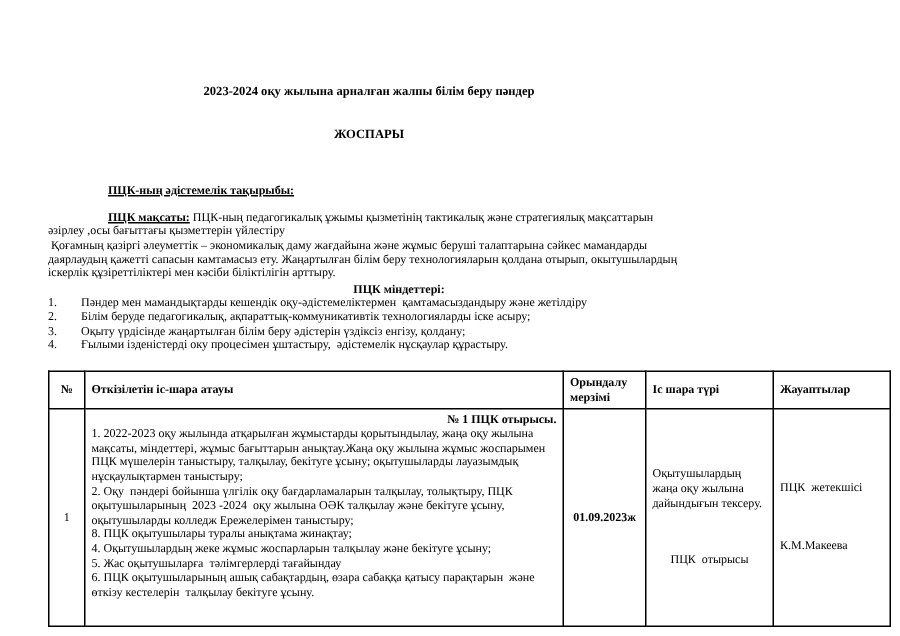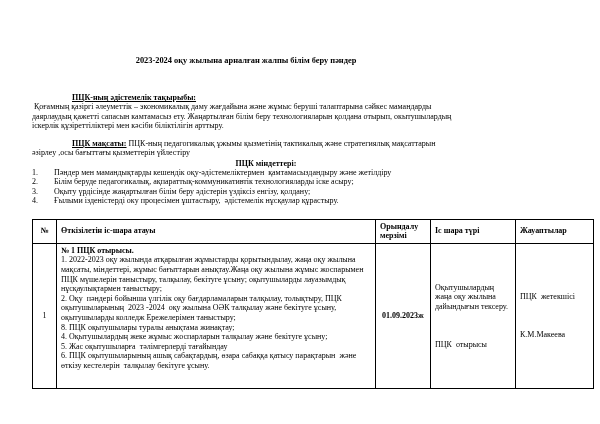--- a/index.html
+++ b/index.html
@@ -17,42 +17,43 @@
 
   .task-row { display:flex; font-size:8px; line-height:9.4px; max-width:536px; }
   .task-num { width:22px; flex:none; }
   .task-text { white-space:pre-wrap; }
 
   .doc-table { margin-top:13px; width:561px; border-collapse:collapse; table-layout:fixed; font-size:8px; line-height:9.6px; }
   .doc-table th, .doc-table td { border:1px solid #000; padding:2px 4px; }
   .doc-table th { font-weight:bold; text-align:left; vertical-align:middle; height:22px; white-space:pre-wrap; }
   .doc-table th.center { text-align:center; padding:2px 1px; }
   .cell-events { vertical-align:top; height:145px; }
-  .event-title { font-weight:bold; }
+  .event-title { font-weight:bold;text-align:right; }
   .event-item { white-space:pre-wrap;font-family:Liberation Serif, serif; }
   .cell-num { text-align:center; vertical-align:middle; }
   .cell-date { text-align:center; vertical-align:middle; font-weight:bold; padding:2px 0; white-space:nowrap; }
   .cell-type { vertical-align:middle; white-space:pre-wrap; }
-  .cell-type .p2 { margin-top:9px; }
+  .cell-type .p2 { margin-top:9px;text-align:center; }
   .cell-resp { vertical-align:middle; white-space:pre-wrap; }
   .cell-resp .p2 { margin-top:10px; }
 </style>
 </head>
 <body>
 
 <div class="page">
 
   <div class="title-block">
     <div>2023-2024 оқу жылына арналған жалпы білім беру пәндер</div>
+    <div>ЖОСПАРЫ</div>
   </div>
 
   <div class="para indent-line lead">ПЦК-ның әдістемелік тақырыбы:</div>
+  <div class="para indent-line goal-para"><span class="lead">ПЦК мақсаты:</span><span> ПЦК-ның педагогикалық ұжымы қызметінің тактикалық және стратегиялық мақсаттарын әзірлеу ,осы бағыттағы қызметтерін үйлестіру</span></div>
+
   <div class="para"> Қоғамның қазіргі әлеуметтік – экономикалық даму жағдайына және жұмыс беруші талаптарына сәйкес мамандарды даярлаудың қажетті сапасын камтамасыз ету. Жаңартылған білім беру технологияларын қолдана отырып, окытушылардың іскерлік құзіреттіліктері мен кәсіби біліктілігін арттыру.</div>
-
-  <div class="para indent-line goal-para"><span class="lead">ПЦК мақсаты:</span><span> ПЦК-ның педагогикалық ұжымы қызметінің тактикалық және стратегиялық мақсаттарын әзірлеу ,осы бағыттағы қызметтерін үйлестіру</span></div>
 
   <div class="para indent-line tasks-label">ПЦК міндеттері:</div>
 
   <div class="task-row">
     <span class="task-num">1.</span>
     <span class="task-text">Пәндер мен мамандықтарды кешендік оқу-әдістемеліктермен  қамтамасыздандыру және жетілдіру</span>
   </div>
   <div class="task-row">
     <span class="task-num">2.</span>
     <span class="task-text">Білім беруде педагогикалық, ақпараттық-коммуникативтік технологияларды іске асыру;</span>

